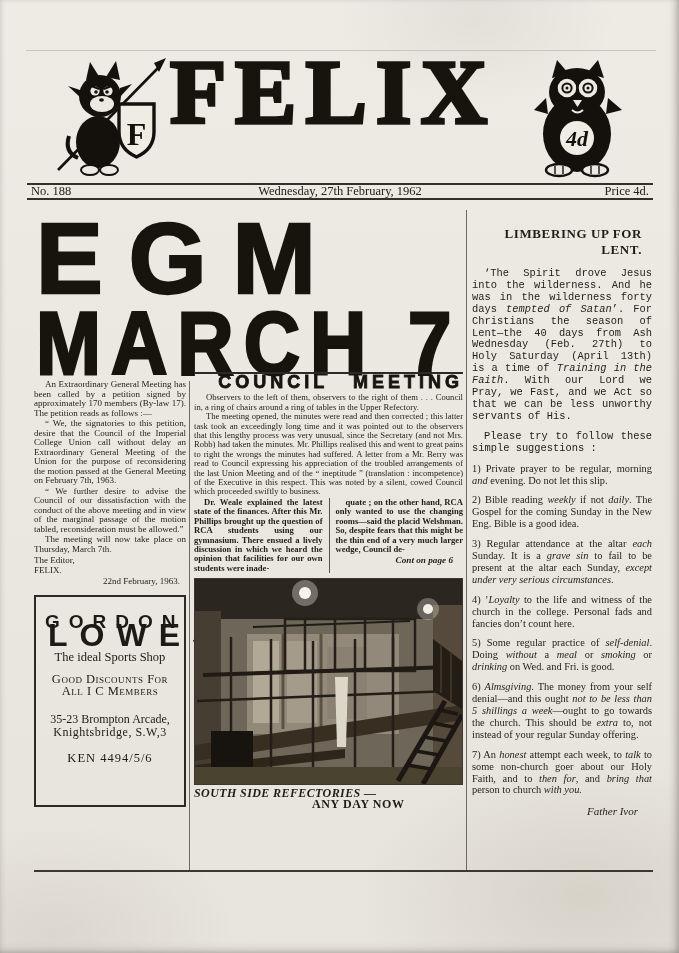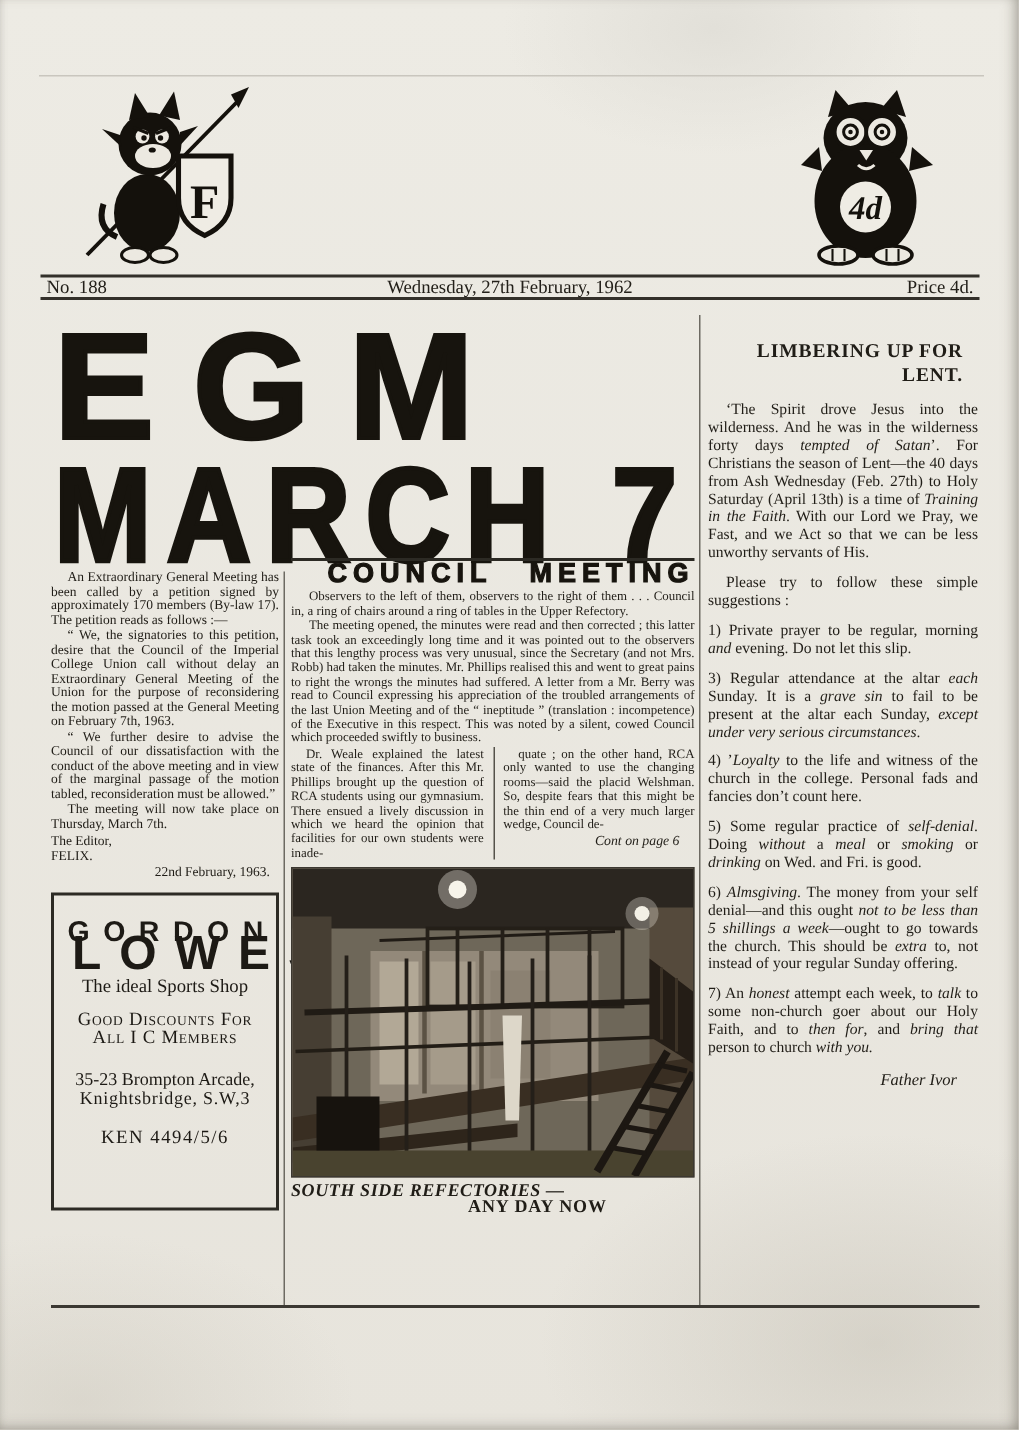--- a/index.html
+++ b/index.html
@@ -66,36 +66,36 @@
   .div-mr{left:466px;top:210px;height:660px;}
   .bottomrule{position:absolute;left:34px;top:870px;width:619px;height:2px;background:#3b3832;}
 
   
   .col-mid{position:absolute;left:194px;top:372px;width:269px;font-size:8.6px;line-height:9.4px;text-align:justify;}
   .mid-rule{border-top:2px solid #2c2a24;margin-bottom:4px;}
   .council-title{margin:3px 0 6px;text-align:right;font-family:"Liberation Sans",sans-serif;
     font-weight:bold;font-size:18px;letter-spacing:4px;word-spacing:16px;color:#17140e;
     -webkit-text-stroke:.8px #17140e;white-space:nowrap;}
   .col-mid .para{margin:0;text-indent:12px;}
-  .subcols{display:flex;margin-top:1px;}
+  .subcols{display:flex;margin-top:1px;font-weight:bold;}
   .sc{width:50%;box-sizing:border-box;}
   .sc-l{padding-right:6px;}
   .sc-r{border-left:1px solid #55524a;padding-left:6px;}
   .sc .para{margin:0;text-indent:10px;}
   .cont{font-style:italic;text-align:right;font-size:9.2px;margin-top:2px;padding-right:10px;}
   .photo{margin:5px 0 0;border:1px solid #3c3831;width:267px;height:205px;overflow:hidden;background:#6e6759;}
   .photo svg{display:block;width:100%;height:100%;}
   .cap1{margin-top:4px;font-size:12px;font-weight:bold;font-style:italic;letter-spacing:.4px;text-align:left;}
   .cap2{font-size:12px;font-weight:bold;letter-spacing:.6px;margin-left:118px;margin-top:1px;}
 
   
   .col-right{position:absolute;left:472px;top:212px;width:180px;font-size:10.4px;line-height:11.9px;text-align:justify;}
   .lent-title{margin:14px 10px 10px;text-align:right;font-weight:bold;font-size:13px;letter-spacing:.6px;line-height:16px;}
   .col-right .para{margin:0 0 8px;}
-  .col-right .para:nth-child(1),.col-right .para:nth-child(2){text-indent:12px;}
+  .col-right .para:nth-child(1),.col-right .para:nth-child(2){text-indent:12px;font-family:Liberation Mono, monospace;}
   .byline{font-style:italic;text-align:right;padding-right:14px;margin-top:10px;font-size:11px;}
 </style>
 </head>
 <body>
 
 <div class="page">
 
   <div class="topline"></div>
 
   <div class="cat cat-left">
@@ -118,20 +118,21 @@
       <line x1="58" y1="29" x2="48" y2="33" stroke="#14110c" stroke-width="2"></line>
       <ellipse cx="45.5" cy="44" rx="2.4" ry="1.7" fill="#14110c"></ellipse>
       <ellipse cx="34" cy="114" rx="9" ry="5" fill="#ece9e1" stroke="#14110c" stroke-width="2"></ellipse>
       <ellipse cx="53" cy="114" rx="9" ry="5" fill="#ece9e1" stroke="#14110c" stroke-width="2"></ellipse>
       <path d="M63,48 h35 v28 q0,17 -17.5,25 q-17.5,-8 -17.5,-25 z" fill="#efece4" stroke="#14110c" stroke-width="3.4"></path>
       <text x="80.5" y="89" text-anchor="middle" font-family="Liberation Serif, serif" font-weight="bold" font-size="32" fill="#14110c">F</text>
     </svg>
   </div>
 
   <div class="mast-center">
+    <h1 class="paper-title">FELIX</h1>
   </div>
 
   <div class="cat cat-right">
     <svg viewBox="0 0 110 120">
       <polygon points="28,20 33,2 45,16" fill="#14110c"></polygon>
       <polygon points="63,15 74,2 80,20" fill="#14110c"></polygon>
       <ellipse cx="53" cy="34" rx="28" ry="24" fill="#14110c"></ellipse>
       <ellipse cx="53" cy="76" rx="34" ry="38" fill="#14110c"></ellipse>
       <polygon points="22,40 10,52 24,56" fill="#14110c"></polygon>
       <polygon points="84,40 98,52 82,56" fill="#14110c"></polygon>
@@ -262,20 +263,21 @@
     <div class="cap1"><i>SOUTH SIDE REFECTORIES —</i></div>
     <div class="cap2">ANY DAY NOW</div>
   </div>
 
   <div class="col-right">
     <h3 class="lent-title">LIMBERING UP FOR LENT.</h3>
     <div>
         <p class="para">‘The Spirit drove Jesus into the wilderness. And he was in the wilderness forty days <i>tempted of Satan</i>’. For Christians the season of Lent—the 40 days from Ash Wednesday (Feb. 27th) to Holy Saturday (April 13th) is a time of <i>Training in the Faith</i>. With our Lord we Pray, we Fast, and we Act so that we can be less unworthy servants of His.</p>
         <p class="para">Please try to follow these simple suggestions :</p>
         <p class="para">1) Private prayer to be regular, morning <i>and</i> evening. Do not let this slip.</p>
+        <p class="para">2) Bible reading <i>weekly</i> if not <i>daily</i>. The Gospel for the coming Sunday in the New Eng. Bible is a good idea.</p>
         <p class="para">3) Regular attendance at the altar <i>each</i> Sunday. It is a <i>grave sin</i> to fail to be present at the altar each Sunday, <i>except under very serious circumstances</i>.</p>
         <p class="para">4) ’<i>Loyalty</i> to the life and witness of the church in the college. Personal fads and fancies don’t count here.</p>
         <p class="para">5) Some regular practice of <i>self-denial</i>. Doing <i>without</i> a <i>meal</i> or <i>smoking</i> or <i>drinking</i> on Wed. and Fri. is good.</p>
         <p class="para">6) <i>Almsgiving</i>. The money from your self denial—and this ought <i>not to be less than 5 shillings a week</i>—ought to go towards the church. This should be <i>extra</i> to, not instead of your regular Sunday offering.</p>
         <p class="para">7) An <i>honest</i> attempt each week, to <i>talk</i> to some non-church goer about our Holy Faith, and to <i>then for</i>, and <i>bring that</i> person to church <i>with you.</i></p>
       </div>
     <div class="byline"><i>Father Ivor</i></div>
   </div>
 
 </div>

